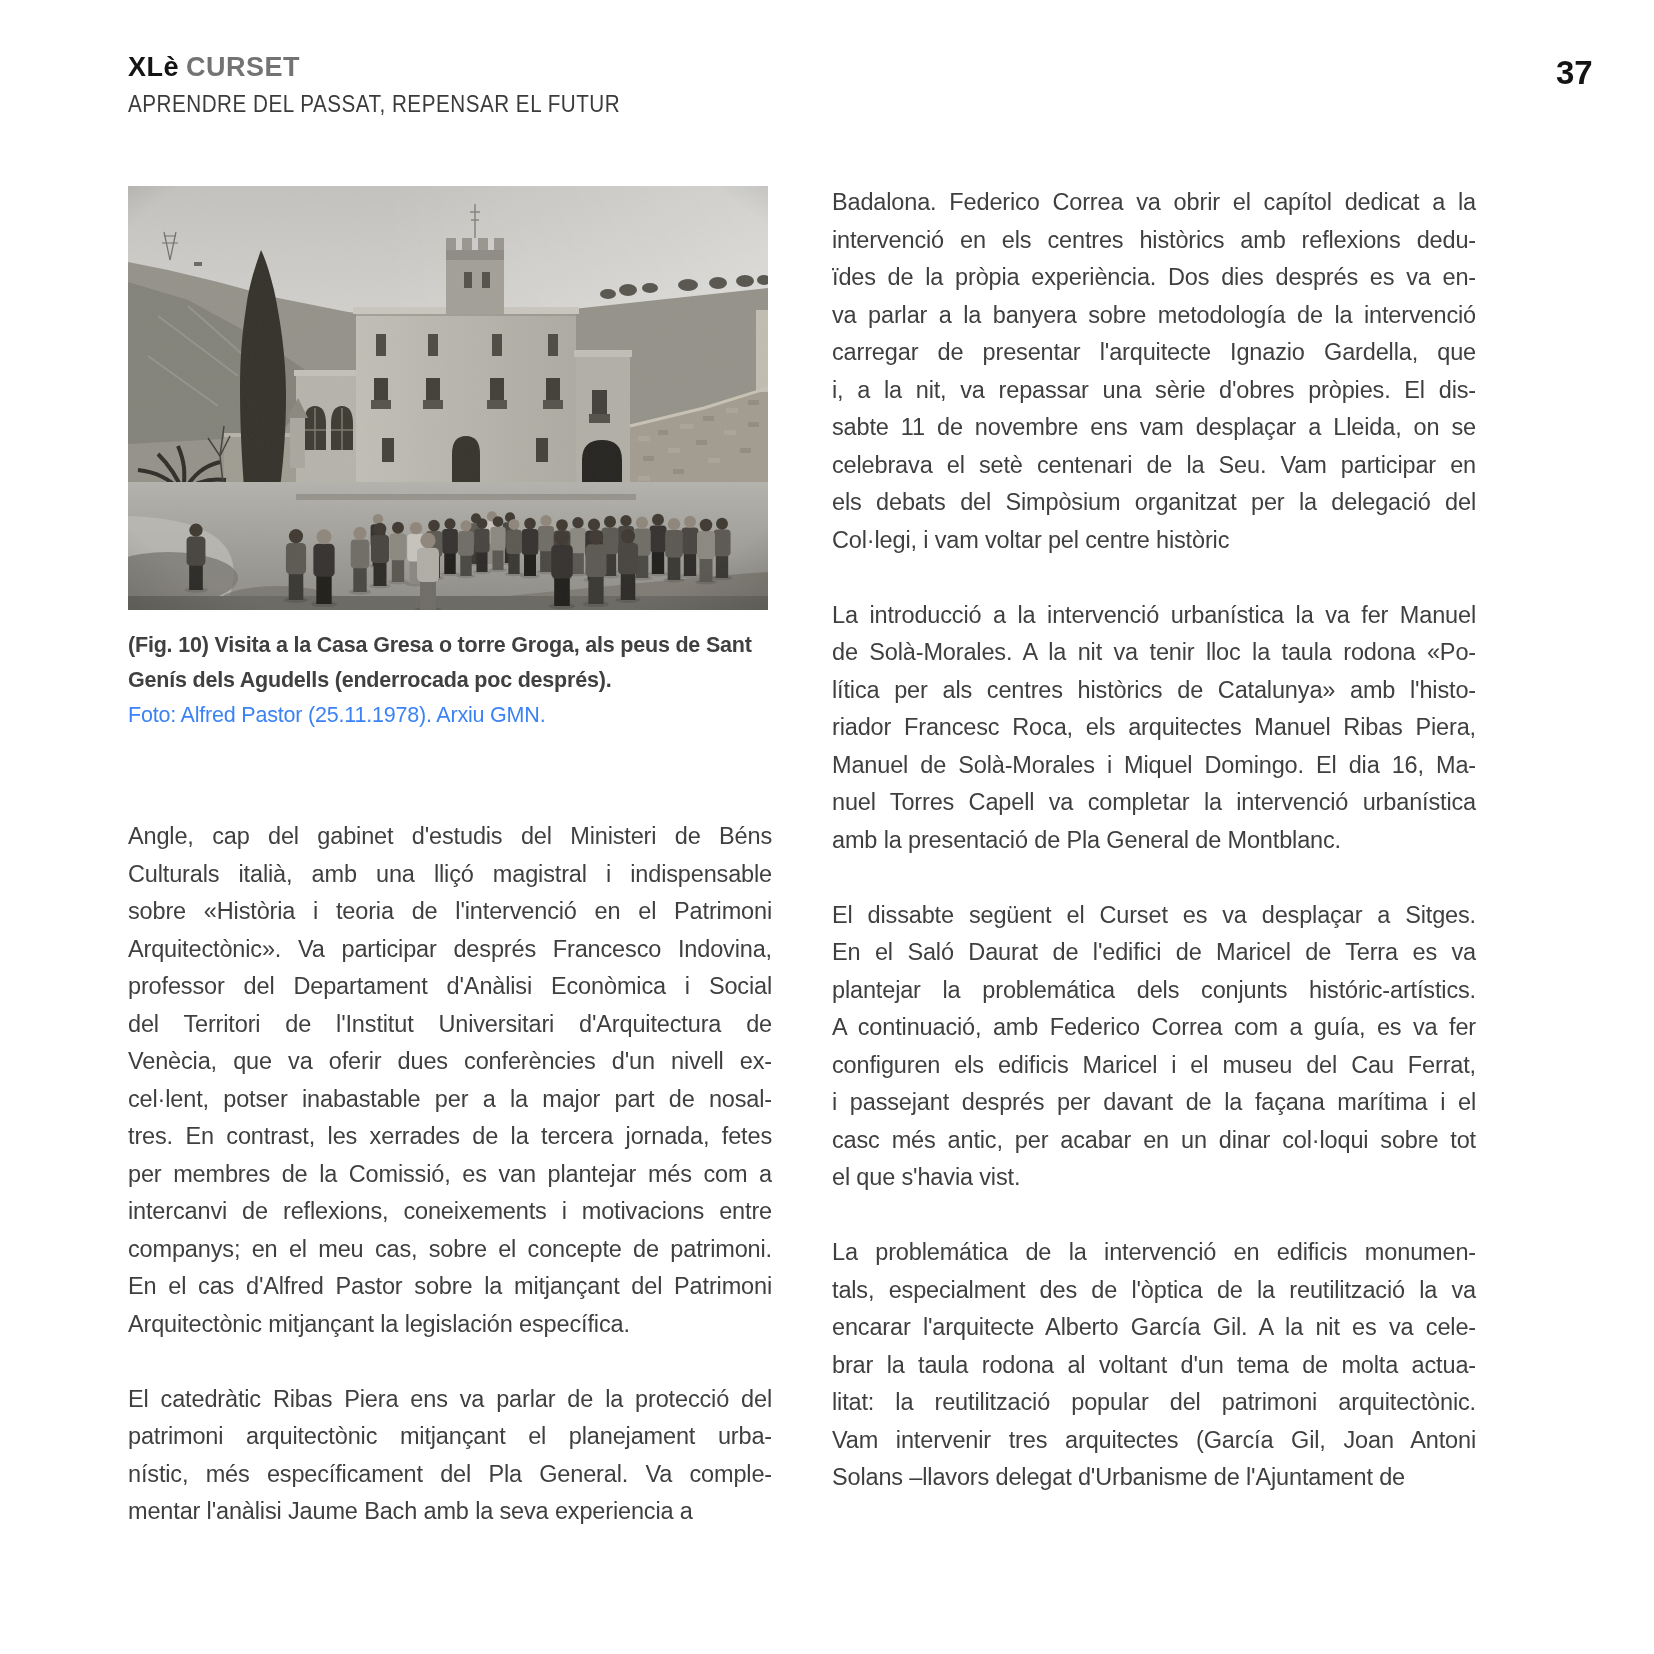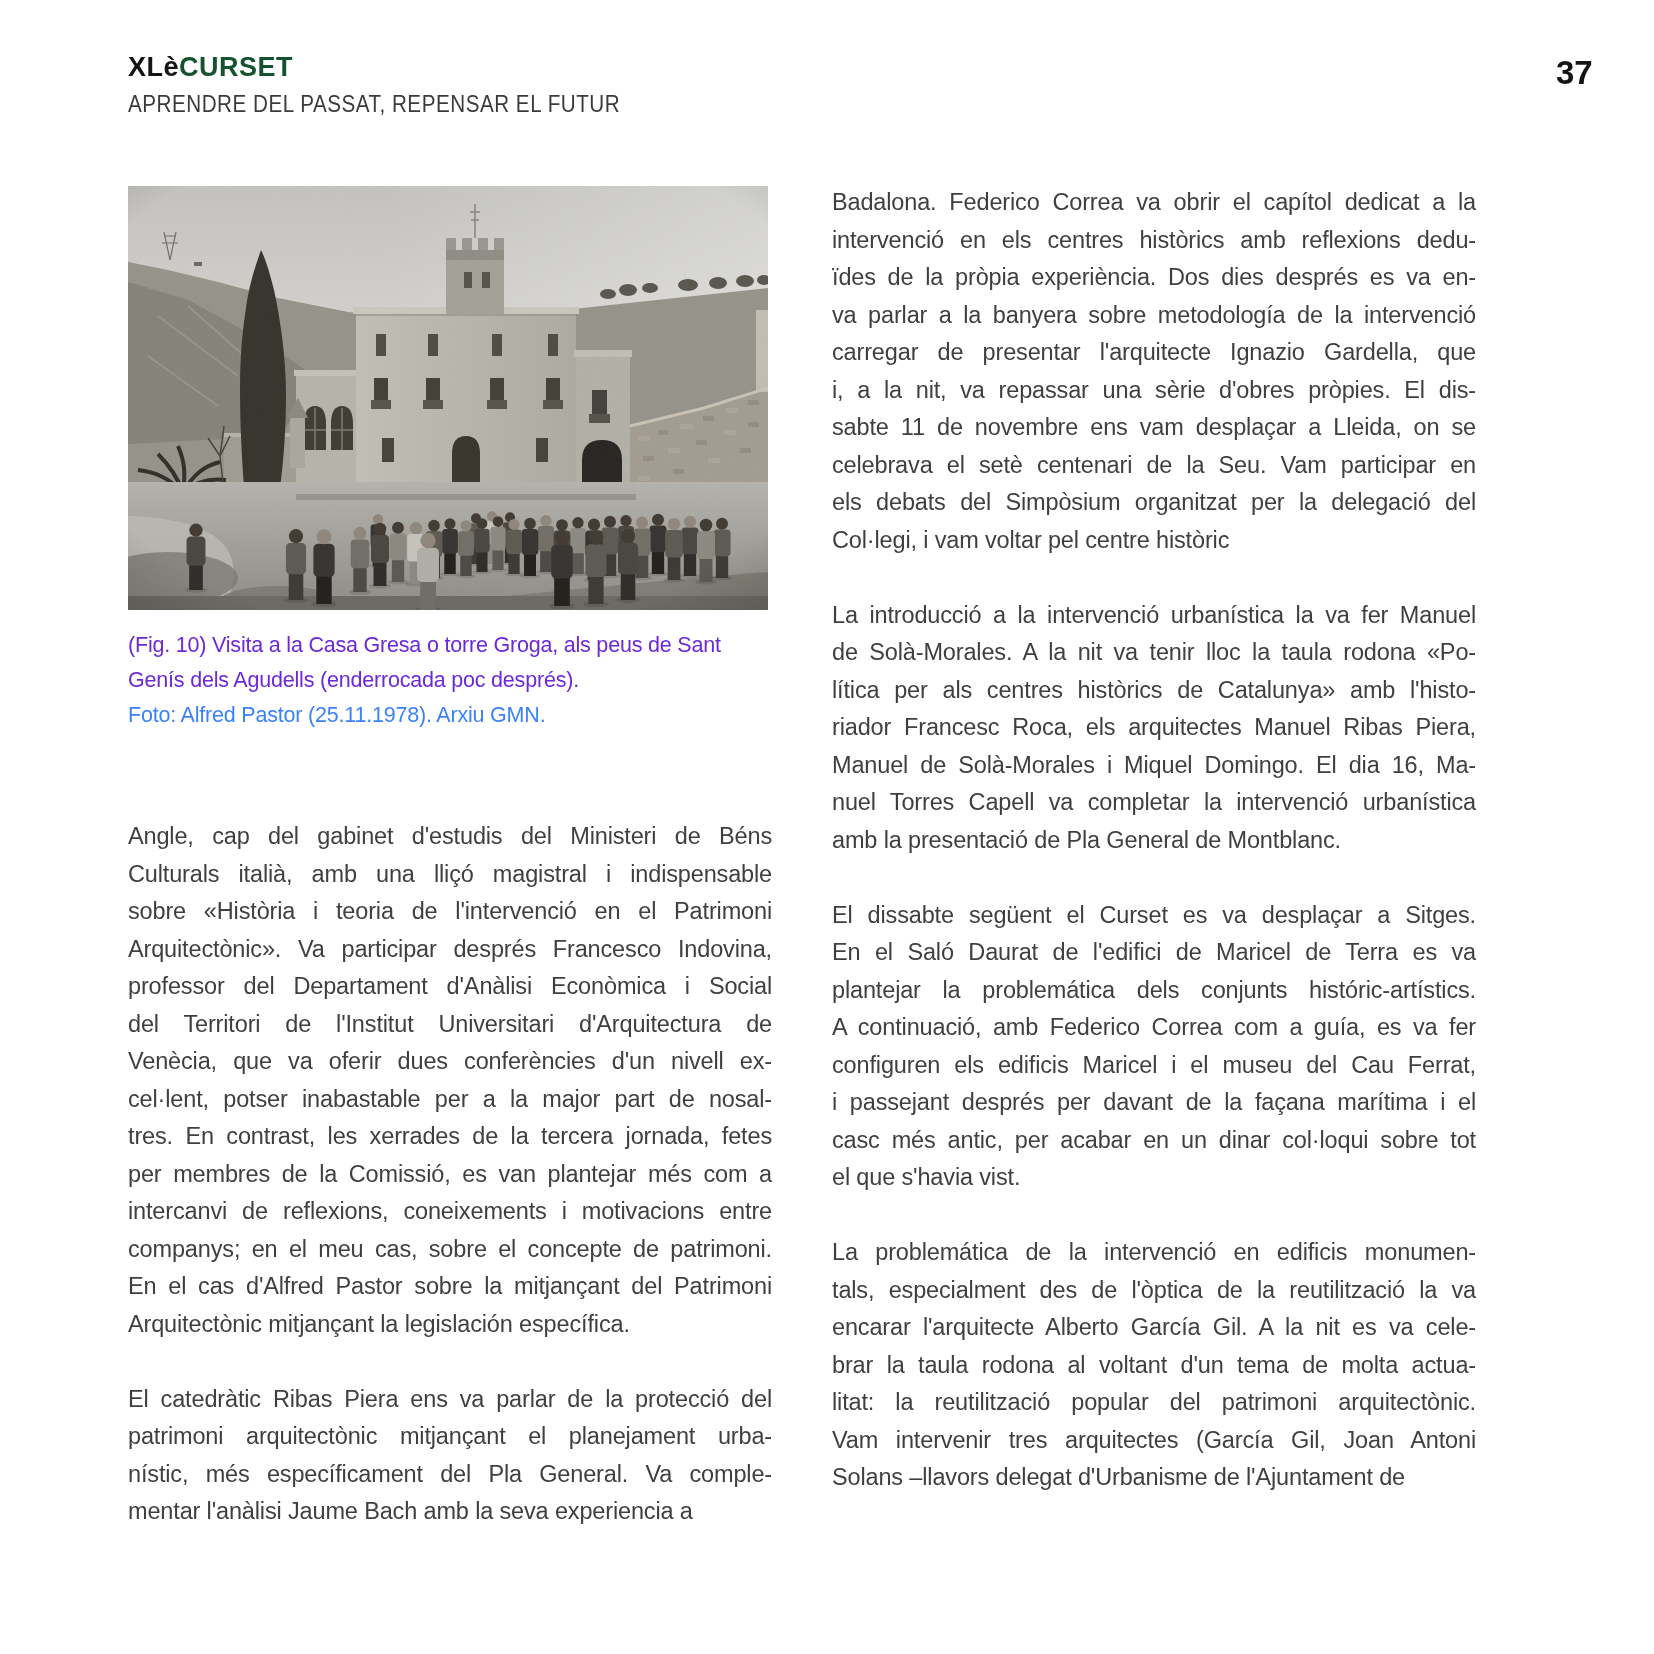--- a/index.html
+++ b/index.html
@@ -1,27 +1,27 @@
 <!DOCTYPE html>
 <html><head>
 <meta charset="utf-8">
 <style>
   html,body{margin:0;padding:0;background:#ffffff;}
   .page{position:relative;width:1654px;height:1654px;background:#ffffff;overflow:hidden;
         font-family:"Liberation Sans","DejaVu Sans",sans-serif;}
   .hdr{position:absolute;left:128px;top:52px;}
   .hdr-title{font-size:27px;font-weight:bold;letter-spacing:0.5px;color:#141414;white-space:nowrap;}
-  .hdr-title .gray{color:#14532d;margin-left:0;}
+  .hdr-title .gray{color:#737373;margin-left:7px;}
   .hdr-sub{font-size:24px;color:#3b3b3b;margin-top:7px;letter-spacing:0.6px;white-space:nowrap;
            transform:scaleX(0.86);transform-origin:left center;}
   .pagenum{position:absolute;left:1556px;top:54px;font-size:33px;font-weight:bold;color:#141414;}
   figure.photo{position:absolute;left:128px;top:186px;width:640px;height:424px;margin:0;padding:0;}
   figure.photo svg{display:block;width:640px;height:424px;}
   .caption{position:absolute;left:128px;top:628px;width:650px;}
-  .cap-bold{font-size:21.5px;font-weight:normal;color:#6d28d9;line-height:35px;letter-spacing:-0.2px;white-space:nowrap;}
+  .cap-bold{font-size:21.5px;font-weight:bold;color:#404040;line-height:35px;letter-spacing:-0.2px;white-space:nowrap;}
   .cap-credit{font-size:21.5px;font-weight:normal;color:#3b82f6;line-height:35px;letter-spacing:-0.2px;white-space:nowrap;}
   .col{position:absolute;width:644px;font-size:23.5px;line-height:37.5px;color:#3f3f3f;letter-spacing:-0.15px;}
   .col.left{left:128px;top:818px;}
   .col.right{left:832px;top:184px;}
   .para{margin:0 0 37.5px 0;}
   .bodyline{text-align:justify;text-align-last:justify;}
   .bodyline.last{text-align-last:left;}
 </style>
 </head>
 <body>

